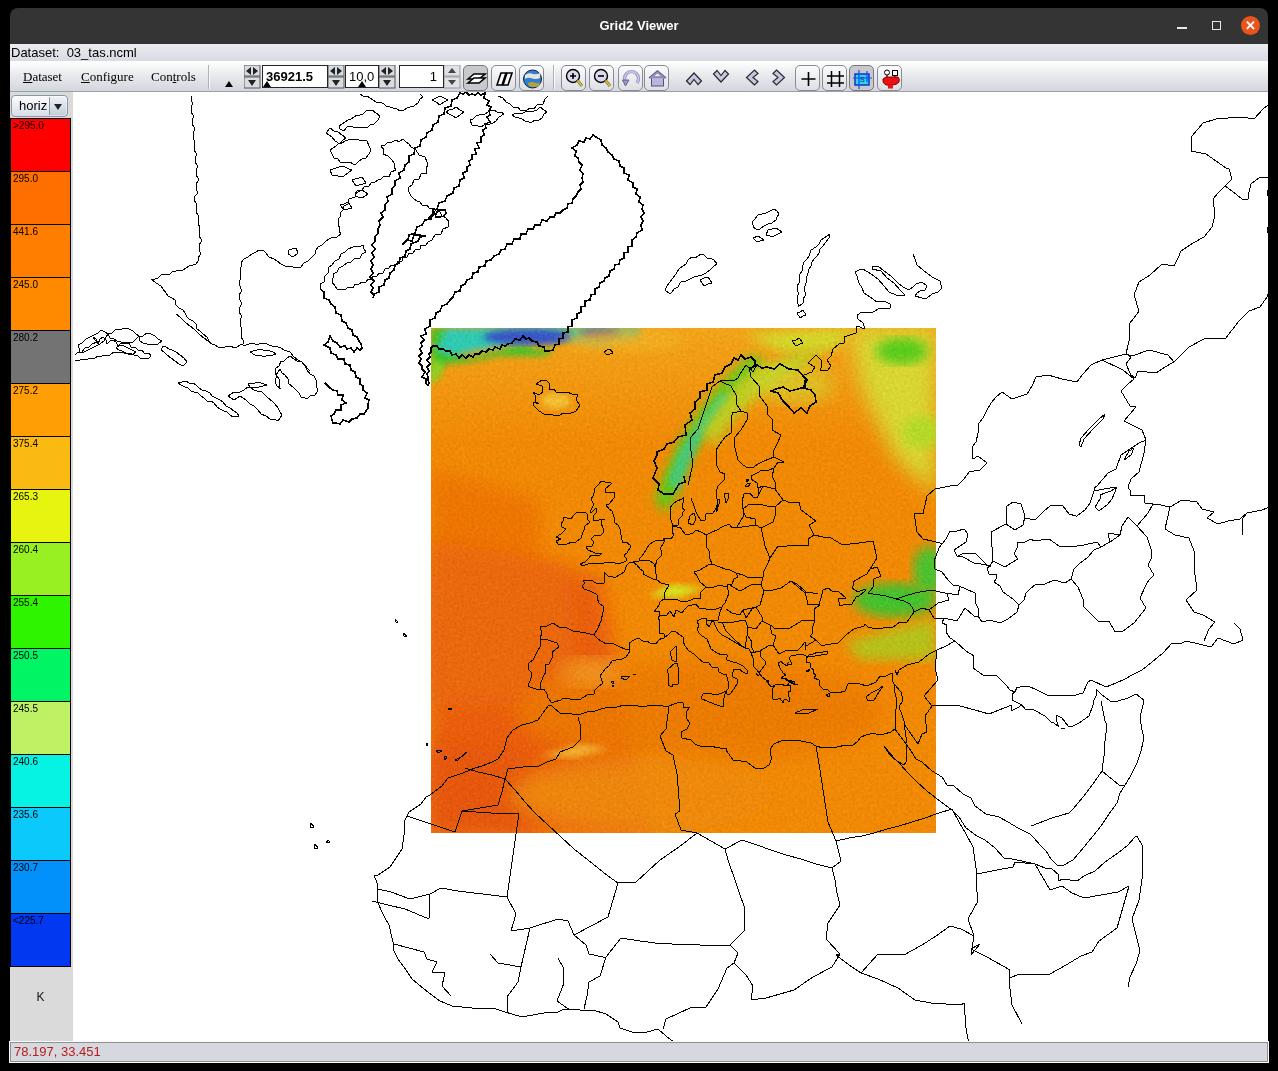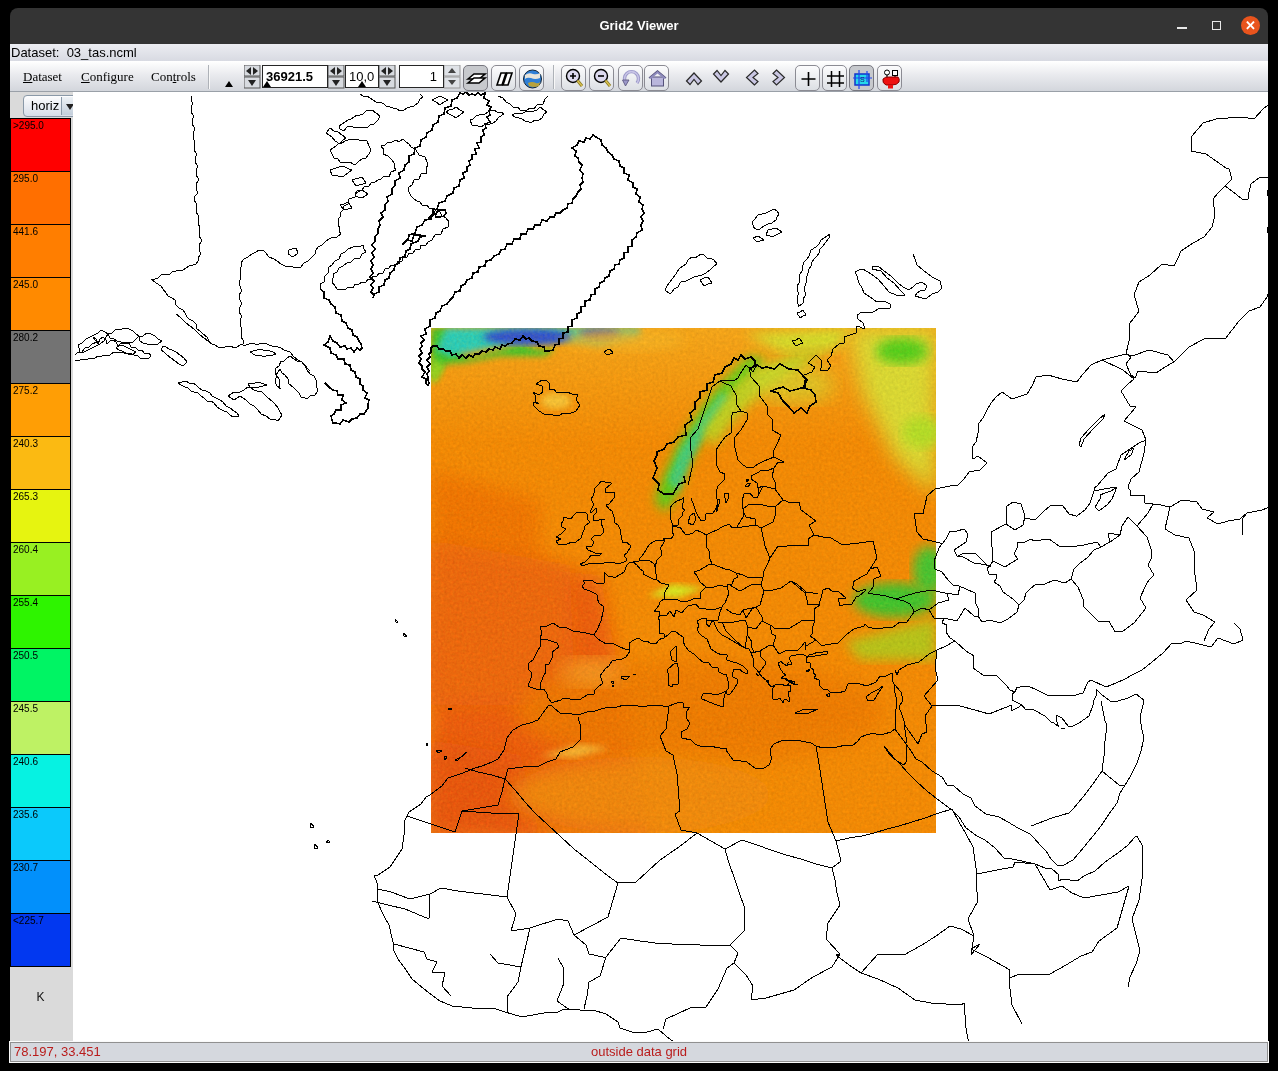--- a/index.html
+++ b/index.html
@@ -14,21 +14,21 @@
 .dsrow { left:10px; top:44px; width:1258px; height:17px;
   background:linear-gradient(#ecedf2,#d8dae2); color:#000; font-size:13px; padding-left:1px; line-height:17px;}
 .toolbar { left:10px; top:61px; width:1258px; height:31px;
   background:linear-gradient(#fefefe,#e9eaee 45%,#d3d6dc); border-top:1px solid #fff; border-bottom:1px solid #9aa0a8; }
 .menu { position:absolute; top:0; height:30px; line-height:30px; font-size:13px; color:#000;font-family:Liberation Serif, serif; }
 .fld { position:absolute; top:3px; height:23px; background:#fff; border:1px solid #262626;
   font-size:13px; line-height:21px; padding-left:3px; color:#000;}
 .marker { position:absolute; width:0; height:0; border-left:4px solid transparent;
   border-right:4px solid transparent; border-bottom:6px solid #000; }
 .sidebar { left:10px; top:92px; width:63px; height:950px; background:#dadada; }
-.combo { position:absolute; left:13px; top:3px; width:57px; height:22px; border:1px solid #8a99a8;
+.combo { position:absolute; left:1px; top:3px; width:57px; height:22px; border:1px solid #8a99a8;
   border-radius:4px; background:linear-gradient(#fdfdfe,#d7dee8); font-size:13px; color:#000; }
 .combo .lab { position:absolute; left:7px; top:2px; }
 .combo .arr { position:absolute; right:1px; top:1px; width:17px; height:18px; border-left:1px solid #8a99a8;
   background:linear-gradient(#eef2f6,#c3cedb); border-radius:0 3px 3px 0; }
 .combo .arr:after { content:""; position:absolute; left:4px; top:7px; width:0; height:0;
   border-left:4.5px solid transparent; border-right:4.5px solid transparent; border-top:6px solid #222; }
 .scale { position:absolute; left:0px; top:26px; width:61px; border:1px solid #000; border-bottom:none;}
 .cell { width:100%; height:53px; border-bottom:1px solid #000; position:relative; }
 .cell span { position:absolute; left:2px; top:1px; font-size:10px; color:#000; letter-spacing:0px;}
 .klab { position:absolute; left:0; top:898px; width:61px; text-align:center; font-size:12px; color:#111; }
@@ -212,21 +212,21 @@
 <div class="cell" style="background:#FF8A00">
         <span>245.0</span>
       </div>
 <div class="cell" style="background:#737373">
         <span>280.2</span>
       </div>
 <div class="cell" style="background:#FF9E05">
         <span>275.2</span>
       </div>
 <div class="cell" style="background:#FBBA12">
-        <span>240.3</span>
+        <span>375.4</span>
       </div>
 <div class="cell" style="background:#E6F410">
         <span>265.3</span>
       </div>
 <div class="cell" style="background:#98F022">
         <span>260.4</span>
       </div>
 <div class="cell" style="background:#2EF400">
         <span>255.4</span>
       </div>
@@ -512,14 +512,13 @@
 <path d="M792 341 796 340 799 338 803 343 800 344 796 346 792 341"></path>
 <path d="M684 476 685 482 679 484 673 494 664 494 658 490 659 484 653 478 657 468 654 461 657 455 657 452 664 449 667 444 674 442 678 437 686 435 685 425 692 420 690 413 695 409 695 402 700 398 700 392 707 390 707 384 713 382 715 375 722 373 725 367 731 364 734 358 738 360 741 355 745 359 751 357 755 361 755 365 751 368 757 365 762 368 767 367 774 369 780 364 789 369 798 370 803 376 807 380 803 388 811 390 815 395 816 402 810 406 807 413 801 408 794 413 789 407 783 401 778 393 771 391 776 389 783 387 790 391 798 389 805 387 805 380" stroke-width="1.6"></path>
 <path d="M320 289 324 292 324 298 329 300 331 304 335 307 336 313 341 315 342 321 346 323 348 328 352 330 353 335 357 337 359 341 361 344 362 348 360 350 357 348 354 352 351 348 347 349 345 346 340 347 337 343 333 341 330 336 328 342 324 345 330 348 331 353 336 355 338 359 344 359 345 364 350 365 351 370 355 372 356 377 360 379 360 384 363 386 363 390 367 393 365 398 369 400 368 404 368 408 366 411 364 414 360 414 357 418 352 419 349 422 343 420 340 424 336 423 333 423 332 420 331 416 334 414 336 410 341 410 341 405 346 403 342 400 343 395 338 395 337 391 333 390 330 388 325 383" stroke-width="1.6"></path>
 <path d="M373 298 374 294 379 292 379 287 384 285 385 280 389 278 390 273 394 270 395 265 399 263 400 258 405 256 406 251 410 249 411 244 418 241 420 237 425 236 419 235 414 235 412 241 407 240 403 244 408 240 409 235 415 233 417 227 422 225 425 220 431 219 434 212 436 217 440 217 444 216 446 213 445 210 442 210 438 210 436 214 433 214 429 218 433 215 433 210 437 209 439 203 445 201 447 196 453 193 454 188 459 186 460 180 464 178 463 173 467 171 467 167 470 165 469 161 472 159 472 155 476 154 475 149 479 148 477 143 481 142 481 137 484 135 483 130 486 128 485 124 490 122 487 117 490 115 489 111 491 107 487 105 489 101 484 98 485 93 481 95 478 93 475 95 472 94 469 95 466 92 463 94 460 93 457 98 452 100 451 106 445 108 444 114 439 116 438 122 433 125 432 130 427 133 426 137 421 140 420 146 415 148 414 154 409 156 409 162 405 165 404 170 399 173 400 178 395 181 395 185 392 189 392 194 387 197 388 201 385 205 385 210 381 213 383 217 379 221 380 225 378 229 378 233 375 237 375 241 372 245 375 249 372 253 374 257 371 261 373 265 371 269 373 273 370 277 374 281 371 285 373 288 371 292 374 295 373 298" stroke-width="1.6"></path>
 <path d="M428 386 426 383 426 379 422 377 425 372 422 369 422 366 419 363 421 359 419 356 422 353 420 349 422 346 421 343 424 340 421 336 426 334 425 329 430 326 430 320 435 318 436 313 440 311 442 306 447 304 450 300 453 297 455 292 460 291 461 286 465 284 467 280 472 278 473 273 478 272 479 267 485 266 486 261 491 260 494 256 499 254 501 250 505 249 507 244 512 244 514 239 520 239 521 234 526 234 528 229 533 229 535 225 540 225 542 220 547 221 550 217 554 217 556 213 560 213 563 210 567 208 568 204 572 203 573 199 576 196 578 192 581 189 580 185 583 182 582 178 583 174 580 170 582 165 579 162 578 158 575 156 576 151 572 148 577 145 579 141 584 142 586 138 590 139 593 135 596 137 601 140 602 145 606 148 608 152 612 155 614 159 619 161 620 166 624 168 624 173 629 175 628 180 633 183 633 187 637 189 636 194 640 197 639 202 643 205 642 209 644 213 641 217 643 221 641 225 642 230 637 233 636 237 632 240 632 246 628 247 628 252 624 253 624 258 620 260 619 264 615 265 614 269 610 271 609 276 605 278 604 281 600 283 599 287 595 289 595 294 591 295 590 300 585 301 585 306 581 307 581 312 577 314 577 318 572 320 572 326 568 327 568 332 563 333 563 338 559 339 559 344 555 345 553 350 549 351 545 351 544 347 539 346 537 342 532 341 529 338 526 339 523 336 520 340 515 339 512 343 508 344 505 346 502 345 500 349 495 347 493 350 489 349 486 352 482 351 479 354 475 354 473 357 469 355 466 358 462 355 459 358 456 354 452 355 450 351 446 351 443 349 439 349 437 346 433 346 431 348 431 352 429 354 430 357 427 360 430 364 427 367 429 371 427 374 428 377 428 380 429 383 428 386" stroke-width="1.6"></path>
 </g>
 </svg>
 </div>
 <div class="abs statusbar">
     <span class="lft">78.197, 33.451</span>
-    <span class="ctr">outside data grid</span>
   </div>
 
 </body></html>

